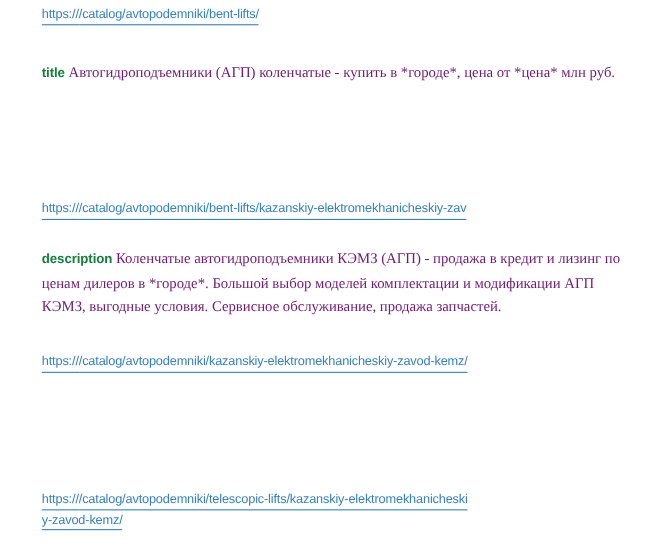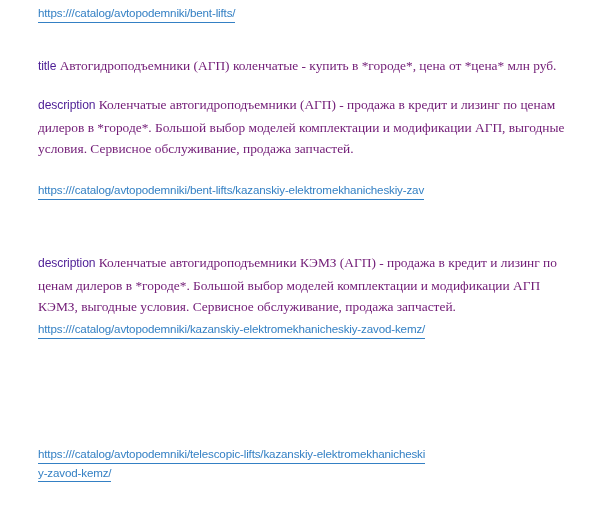--- a/index.html
+++ b/index.html
@@ -78,59 +78,55 @@
     left: 38px;
     right: 22px;
     font-family: "Liberation Serif", "DejaVu Serif", serif;
     font-size: 13.4px;
     line-height: 21.5px;
     color: #1a1a1a;
     text-align: left;
   }
   .meta-label {
     font-family: "Liberation Sans", "DejaVu Sans", sans-serif;
-    font-weight: normal;
+    font-weight: bold;
     font-size: 12.1px;
-    color: #4c1d95;
+    color: #15803d;
     letter-spacing: -0.1px;
     text-align: right;
   }
   .meta-value {
     font-family: Liberation Serif, serif;
     color: #701a75;
   }
 
   
   #url-1       { top: 4px; }
   #meta-title  { top: 55px; right: 14px; }
   #meta-desc-1 { top: 94px; }
   #url-2       { top: 181px; }
-  #meta-desc-2 { top: 252px; }
+  #meta-desc-2 { top: 224px; }
   #url-3       { top: 320px; }
   #meta-desc-3 { top: 355px; }
   #url-4       { top: 445px; }
 </style>
 </head>
 <body>
 
 <div class="page">
 
   <div class="url-block" id="url-1">
     <span class="url-line"><span class="url-seg">https://</span><span class="url-redaction">                    </span><span class="url-seg">/catalog/avtopodemniki/bent-lifts/</span></span>
   </div>
 
   <div class="meta-block" id="meta-title">
     <span class="meta-label">title</span>
     <span class="meta-value">Автогидроподъемники (АГП) коленчатые - купить в *городе*, цена от *цена* млн руб.</span>
   </div>
 
-  <div class="meta-block" id="meta-desc-1">
-    <span class="meta-label">description</span>
-    <span class="meta-value">Коленчатые автогидроподъемники (АГП) - продажа в кредит и лизинг по ценам дилеров в *городе*. Большой выбор моделей комплектации и модификации АГП, выгодные условия. Сервисное обслуживание, продажа запчастей.</span>
-  </div>
 
   <div class="url-block" id="url-2">
     <span class="url-line"><span class="url-seg">https://</span><span class="url-redaction">                    </span><span class="url-seg">/catalog/avtopodemniki/bent-lifts/kazanskiy-elektromekhanicheskiy-zav</span></span>
   </div>
 
   <div class="meta-block" id="meta-desc-2">
     <span class="meta-label">description</span>
     <span class="meta-value">Коленчатые автогидроподъемники КЭМЗ (АГП) - продажа в кредит и лизинг по ценам дилеров в *городе*. Большой выбор моделей комплектации и модификации АГП КЭМЗ, выгодные условия. Сервисное обслуживание, продажа запчастей.</span>
   </div>
 

